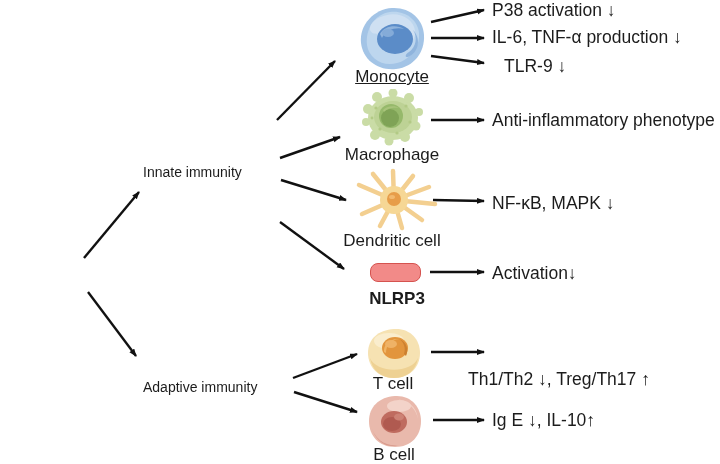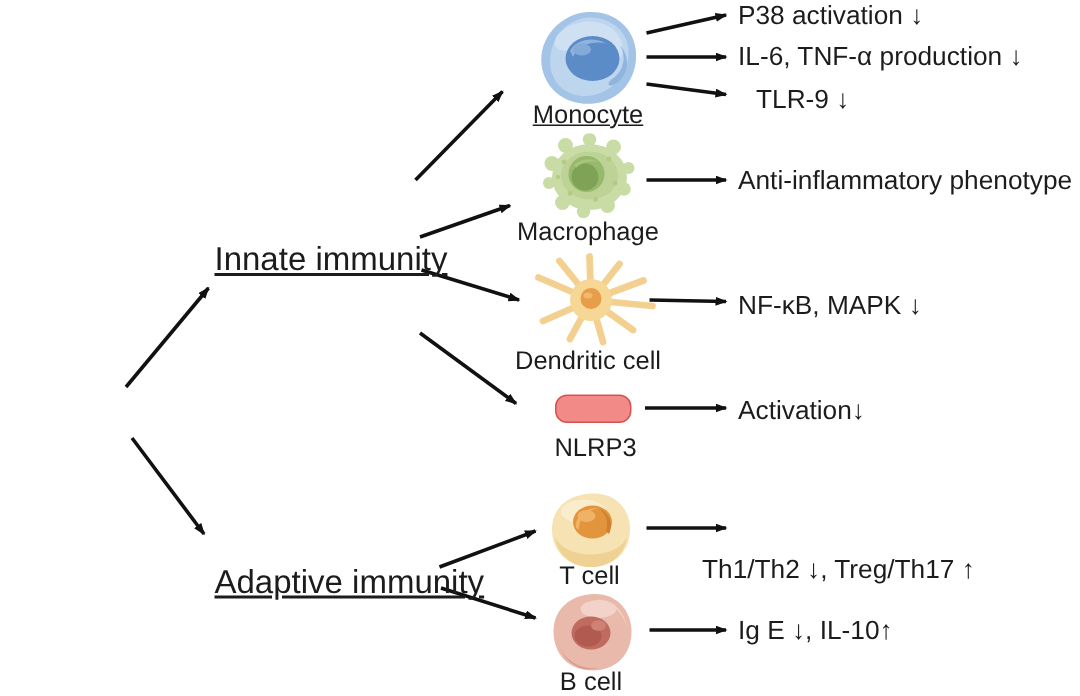--- a/index.html
+++ b/index.html
@@ -1,21 +1,21 @@
 <!DOCTYPE html>
 <html><head>
 <meta charset="utf-8">
 <style>
   html,body{margin:0;padding:0;background:#fff;}
   .canvas{
     position:relative;width:720px;height:464px;background:#ffffff;
     font-family:"Liberation Sans", sans-serif;color:#1c1c1c;overflow:hidden;
   }
   .arrows{position:absolute;left:0;top:0;width:720px;height:464px;}
-  .lbl{position:absolute;font-size:22px;line-height:21px;white-space:nowrap;text-decoration:underline;}
+  .lbl{position:absolute;font-size:14px;line-height:21px;white-space:nowrap;}
   .cell-lbl{position:absolute;width:160px;text-align:center;font-size:17px;line-height:20px;white-space:nowrap;}
   .outcome{position:absolute;font-size:17.5px;line-height:21px;white-space:nowrap;}
   .glyph{position:absolute;}
   .nlrp3-box{
     position:absolute;left:370px;top:263px;width:49px;height:17px;
     background:#f28a88;border:1.5px solid #d5534f;border-radius:8px;
   }
 </style>
 </head>
 <body>
@@ -104,21 +104,21 @@
       <line x1="42" y1="32" x2="28" y2="58"></line>
       <line x1="42" y1="32" x2="10" y2="46"></line>
     </g>
     <circle cx="42" cy="32" r="14" fill="#f6d795"></circle>
     <circle cx="42" cy="31" r="7" fill="#e79d49"></circle>
     <ellipse cx="40" cy="29" rx="3" ry="2" fill="#f2b96e"></ellipse>
   </svg>
   <div class="cell-lbl" style="left:312px;top:231px;">Dendritic cell</div>
 
   <div class="nlrp3-box"></div>
-  <div class="cell-lbl" style="left:317px;top:289px;">NLRP3</div>
+  <div class="cell-lbl" style="left:317px;top:289px;font-weight:bold;">NLRP3</div>
 
   <svg class="glyph" style="left:366px;top:328px;" width="56" height="52" viewBox="0 0 56 52">
     <path d="M28,1 C44,0 54,11 54,25 C54,39 44,50 28,50 C12,50 2,39 2,25 C2,11 12,2 28,1 Z" fill="#f6e2b2"></path>
     <path d="M4,30 C10,45 45,46 52,30 C50,43 40,50 28,50 C16,50 6,43 4,30 Z" fill="#eed193"></path>
     <ellipse cx="23" cy="13" rx="15" ry="8" fill="#faedcd"></ellipse>
     <ellipse cx="29" cy="20" rx="13" ry="11" fill="#e2953d"></ellipse>
     <path d="M18,24 C17,17 24,10 33,11 C25,12 20,17 20,25 Z" fill="#f0b464"></path>
     <ellipse cx="25" cy="16" rx="6" ry="4" fill="#efb266"></ellipse>
     <path d="M38,26 C40,20 38,14 33,11 C41,14 43,22 40,28 Z" fill="#cc8030"></path>
   </svg>

